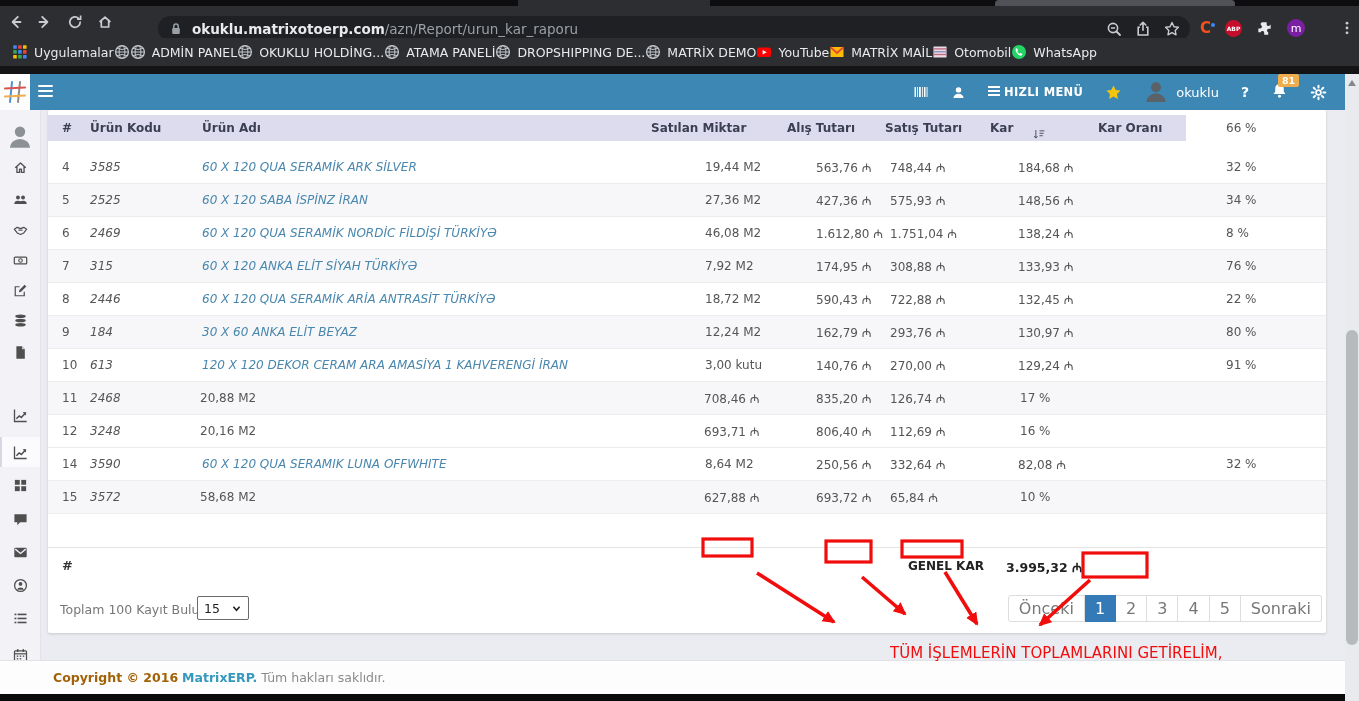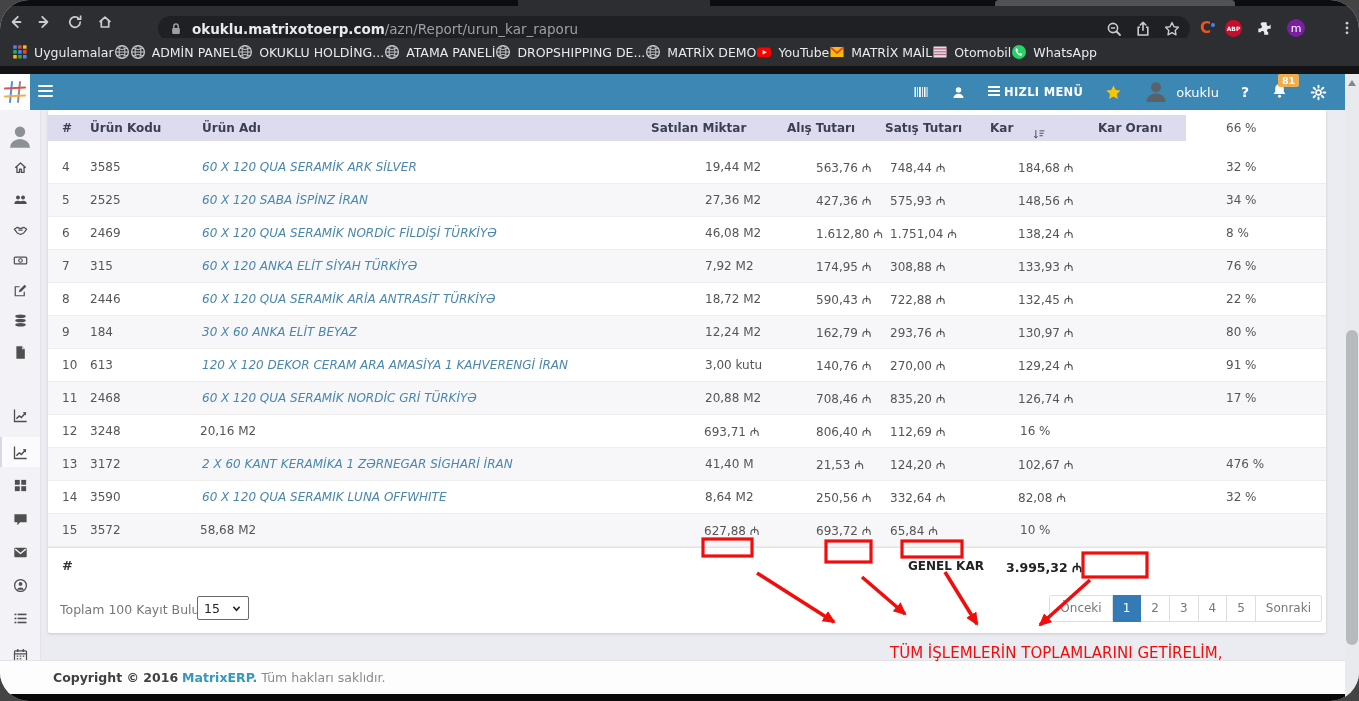--- a/index.html
+++ b/index.html
@@ -1,17 +1,17 @@
 <!DOCTYPE html>
 <html><head>
 <meta charset="utf-8">
 <style>
   html,body{margin:0;padding:0;background:#444;}
   #screen{position:relative;width:1359px;height:701px;overflow:hidden;background:#eaecf1;
-          font-family:"DejaVu Sans","Liberation Sans",sans-serif;border-radius:29px;-webkit-font-smoothing:antialiased;}
+          font-family:"DejaVu Sans","Liberation Sans",sans-serif;-webkit-font-smoothing:antialiased;}
   .abs{position:absolute;}
   
   .tabstrip{left:0;top:0;width:1359px;height:6px;background:#0d0d0f;}
   .tab-a{position:absolute;left:518px;top:0;width:192px;height:6px;background:#2d2e31;}
   .tab-b{position:absolute;left:995px;top:0;width:240px;height:6px;background:#505257;border-radius:4px 4px 0 0;}
   .toolbar{left:0;top:6px;width:1359px;height:32px;background:#2d2e31;display:flex;align-items:center;}
   .navbtn{width:30px;height:28px;display:flex;align-items:center;justify-content:center;flex:0 0 auto;}
   .urlpill{position:absolute;left:158px;top:10px;width:1032px;height:25px;border-radius:13px;background:#1f2023;
            display:flex;align-items:center;padding:0 10px;box-sizing:border-box;}
   .urltext{font-size:13.5px;color:#e8eaed;margin-left:8px;white-space:nowrap;}
@@ -53,46 +53,46 @@
         box-shadow:0 1px 3px rgba(0,0,0,.15);border-radius:2px;}
   .thead{position:absolute;left:0;top:5px;width:1138px;height:26px;background:#dcdcee;}
   .th{position:absolute;top:0;height:26px;line-height:26px;font-size:12px;font-weight:bold;color:#3b3f51;white-space:nowrap;}
   .peek{position:absolute;left:1178px;top:5px;height:26px;line-height:26px;font-size:12px;color:#555;}
   .rows{position:absolute;left:0;top:41px;width:1278px;}
   .trow{display:grid;grid-template-columns:30px 117px 505px 112px 74px 128px 206px 106px;height:32px;
         align-items:center;border-bottom:1px solid #ededed;}
   .trow.odd{background:#f7f7f9;}
   .td{font-size:12px;color:#555;white-space:nowrap;overflow:visible;}
   .td-num{padding-left:14px;}
-  .td-code{padding-left:12px;}
+  .td-code{padding-left:12px;font-style:italic;}
   .td-name{padding-left:7px;color:#4987ae;cursor:pointer;font-style:italic;}
   .td-qty{padding-left:5px;}
   .td-purchase{padding-left:4px;}
   .td-sale{padding-left:4px;}
   .td-profit{padding-left:4px;}
   .td-ratio{padding-left:6px;}
   .totalrow{position:absolute;left:0;top:437px;width:1278px;height:38px;border-top:1px solid #e4e4e4;}
   .totalrow .hash{position:absolute;left:14px;top:10px;font-size:13px;font-weight:bold;color:#333;}
   .genel-lb{position:absolute;left:860px;top:11px;font-size:12px;font-weight:bold;color:#222;}
   .genel-val{position:absolute;left:958px;top:11px;font-size:12.5px;font-weight:bold;color:#222;}
   .controls{position:absolute;left:0;top:475px;width:1278px;height:48px;}
   .summary{position:absolute;left:12px;top:17px;font-size:12.5px;color:#777;}
   .pagesize{position:absolute;left:149px;top:11px;width:52px;height:24px;border:1px solid #6a6a6a;border-radius:2px;
             background:#fff;display:flex;align-items:center;justify-content:space-between;padding:0 6px;box-sizing:border-box;
             font-size:12.5px;color:#222;cursor:pointer;}
   .pager{position:absolute;right:4px;top:10px;display:flex;}
-  .pg{height:25px;line-height:25px;padding:0 10px;font-size:12px;color:#777;background:#fff;
+  .pg{height:25px;line-height:25px;padding:0 10px;font-size:16px;color:#777;background:#fff;
       border:1px solid #ddd;border-left:none;cursor:pointer;}
   .pg:first-child{border-left:1px solid #ddd;border-radius:3px 0 0 3px;}
   .pg:last-child{border-radius:0 3px 3px 0;}
   .pg.active{background:#337ab7;border-color:#337ab7;color:#fff;}
   
   .pfooter{left:0;top:660px;width:1345px;height:34px;background:#fdfdfd;border-top:1px solid #e2e2e6;}
   .copy{position:absolute;left:53px;top:9px;font-size:12.5px;color:#8a8a8a;}
-  .copy b{color:#404040;}
+  .copy b{color:#a16207;}
   .copy .brand{color:#3598bc;font-weight:bold;}
   .blackbottom{left:0;top:694px;width:1345px;height:7px;background:#0a0a0a;}
   
   .scroll{left:1345px;top:74px;width:14px;height:627px;background:#e9eaed;}
   .scroll .arr{position:absolute;left:3px;top:6px;width:0;height:0;border-left:4px solid transparent;
                border-right:4px solid transparent;border-bottom:6px solid #85878b;}
   .scroll .thumb{position:absolute;left:1px;top:256px;width:12px;height:315px;background:#b7babd;border-radius:6px;}
   
   .annot{left:0;top:0;width:1359px;height:701px;pointer-events:none;}
   .note{position:absolute;left:890px;top:644px;font-size:15px;color:#f20d0d;white-space:nowrap;pointer-events:none;}
@@ -652,45 +652,34 @@
             <div class="td td-name">120 X 120 DEKOR CERAM ARA AMASİYA 1 KAHVERENGİ İRAN</div>
             <div class="td td-qty">3,00 kutu</div>
             <div class="td td-purchase">140,76 ₼</div>
             <div class="td td-sale">270,00 ₼</div>
             <div class="td td-profit">129,24 ₼</div>
             <div class="td td-ratio">91 %</div>
           </div>
           <div class="trow odd">
             <div class="td td-num">11</div>
             <div class="td td-code">2468</div>
-            <div class="td td-name">60 X 120 QUA SERAMİK NORDİC GRİ TÜRKİYƏ</div>
             <div class="td td-qty">20,88 M2</div>
             <div class="td td-purchase">708,46 ₼</div>
             <div class="td td-sale">835,20 ₼</div>
             <div class="td td-profit">126,74 ₼</div>
             <div class="td td-ratio">17 %</div>
           </div>
           <div class="trow even">
             <div class="td td-num">12</div>
             <div class="td td-code">3248</div>
             <div class="td td-qty">20,16 M2</div>
             <div class="td td-purchase">693,71 ₼</div>
             <div class="td td-sale">806,40 ₼</div>
             <div class="td td-profit">112,69 ₼</div>
             <div class="td td-ratio">16 %</div>
-          </div>
-          <div class="trow odd">
-            <div class="td td-num">13</div>
-            <div class="td td-code">3172</div>
-            <div class="td td-name">2 X 60 KANT KERAMİKA 1 ZƏRNEGAR SİGHARİ İRAN</div>
-            <div class="td td-qty">41,40 M</div>
-            <div class="td td-purchase">21,53 ₼</div>
-            <div class="td td-sale">124,20 ₼</div>
-            <div class="td td-profit">102,67 ₼</div>
-            <div class="td td-ratio">476 %</div>
           </div>
           <div class="trow even">
             <div class="td td-num">14</div>
             <div class="td td-code">3590</div>
             <div class="td td-name">60 X 120 QUA SERAMIK LUNA OFFWHITE</div>
             <div class="td td-qty">8,64 M2</div>
             <div class="td td-purchase">250,56 ₼</div>
             <div class="td td-sale">332,64 ₼</div>
             <div class="td td-profit">82,08 ₼</div>
             <div class="td td-ratio">32 %</div>

